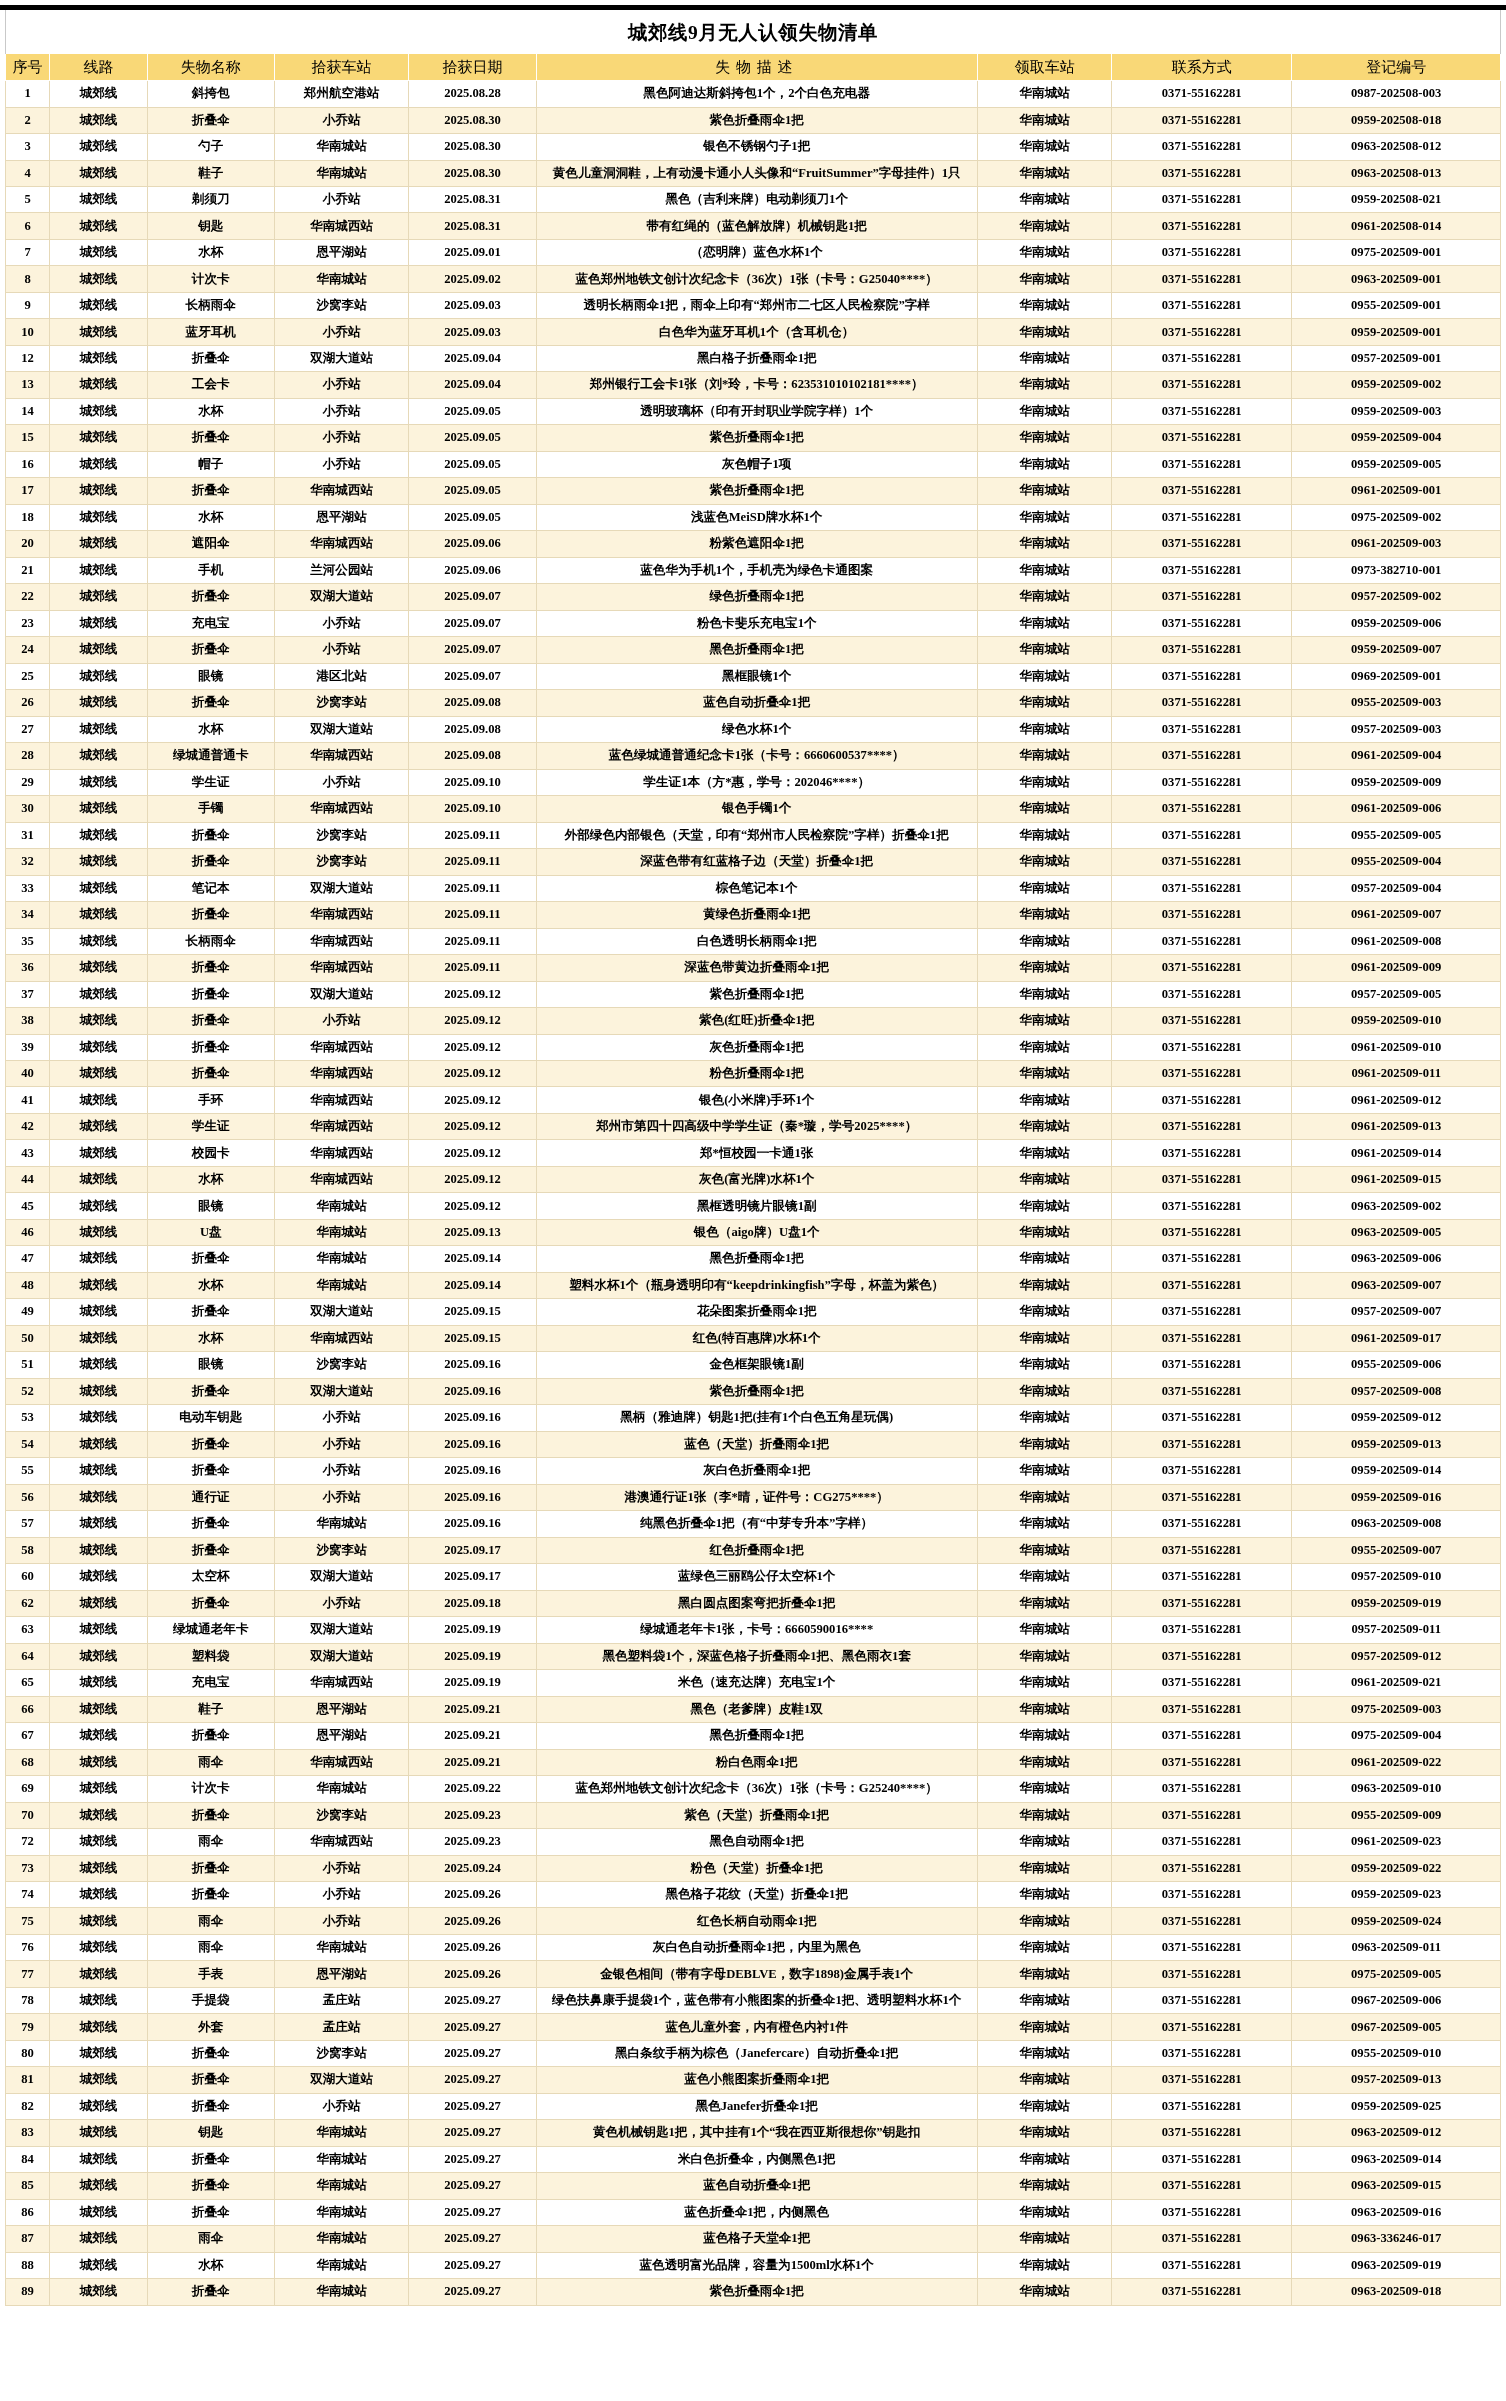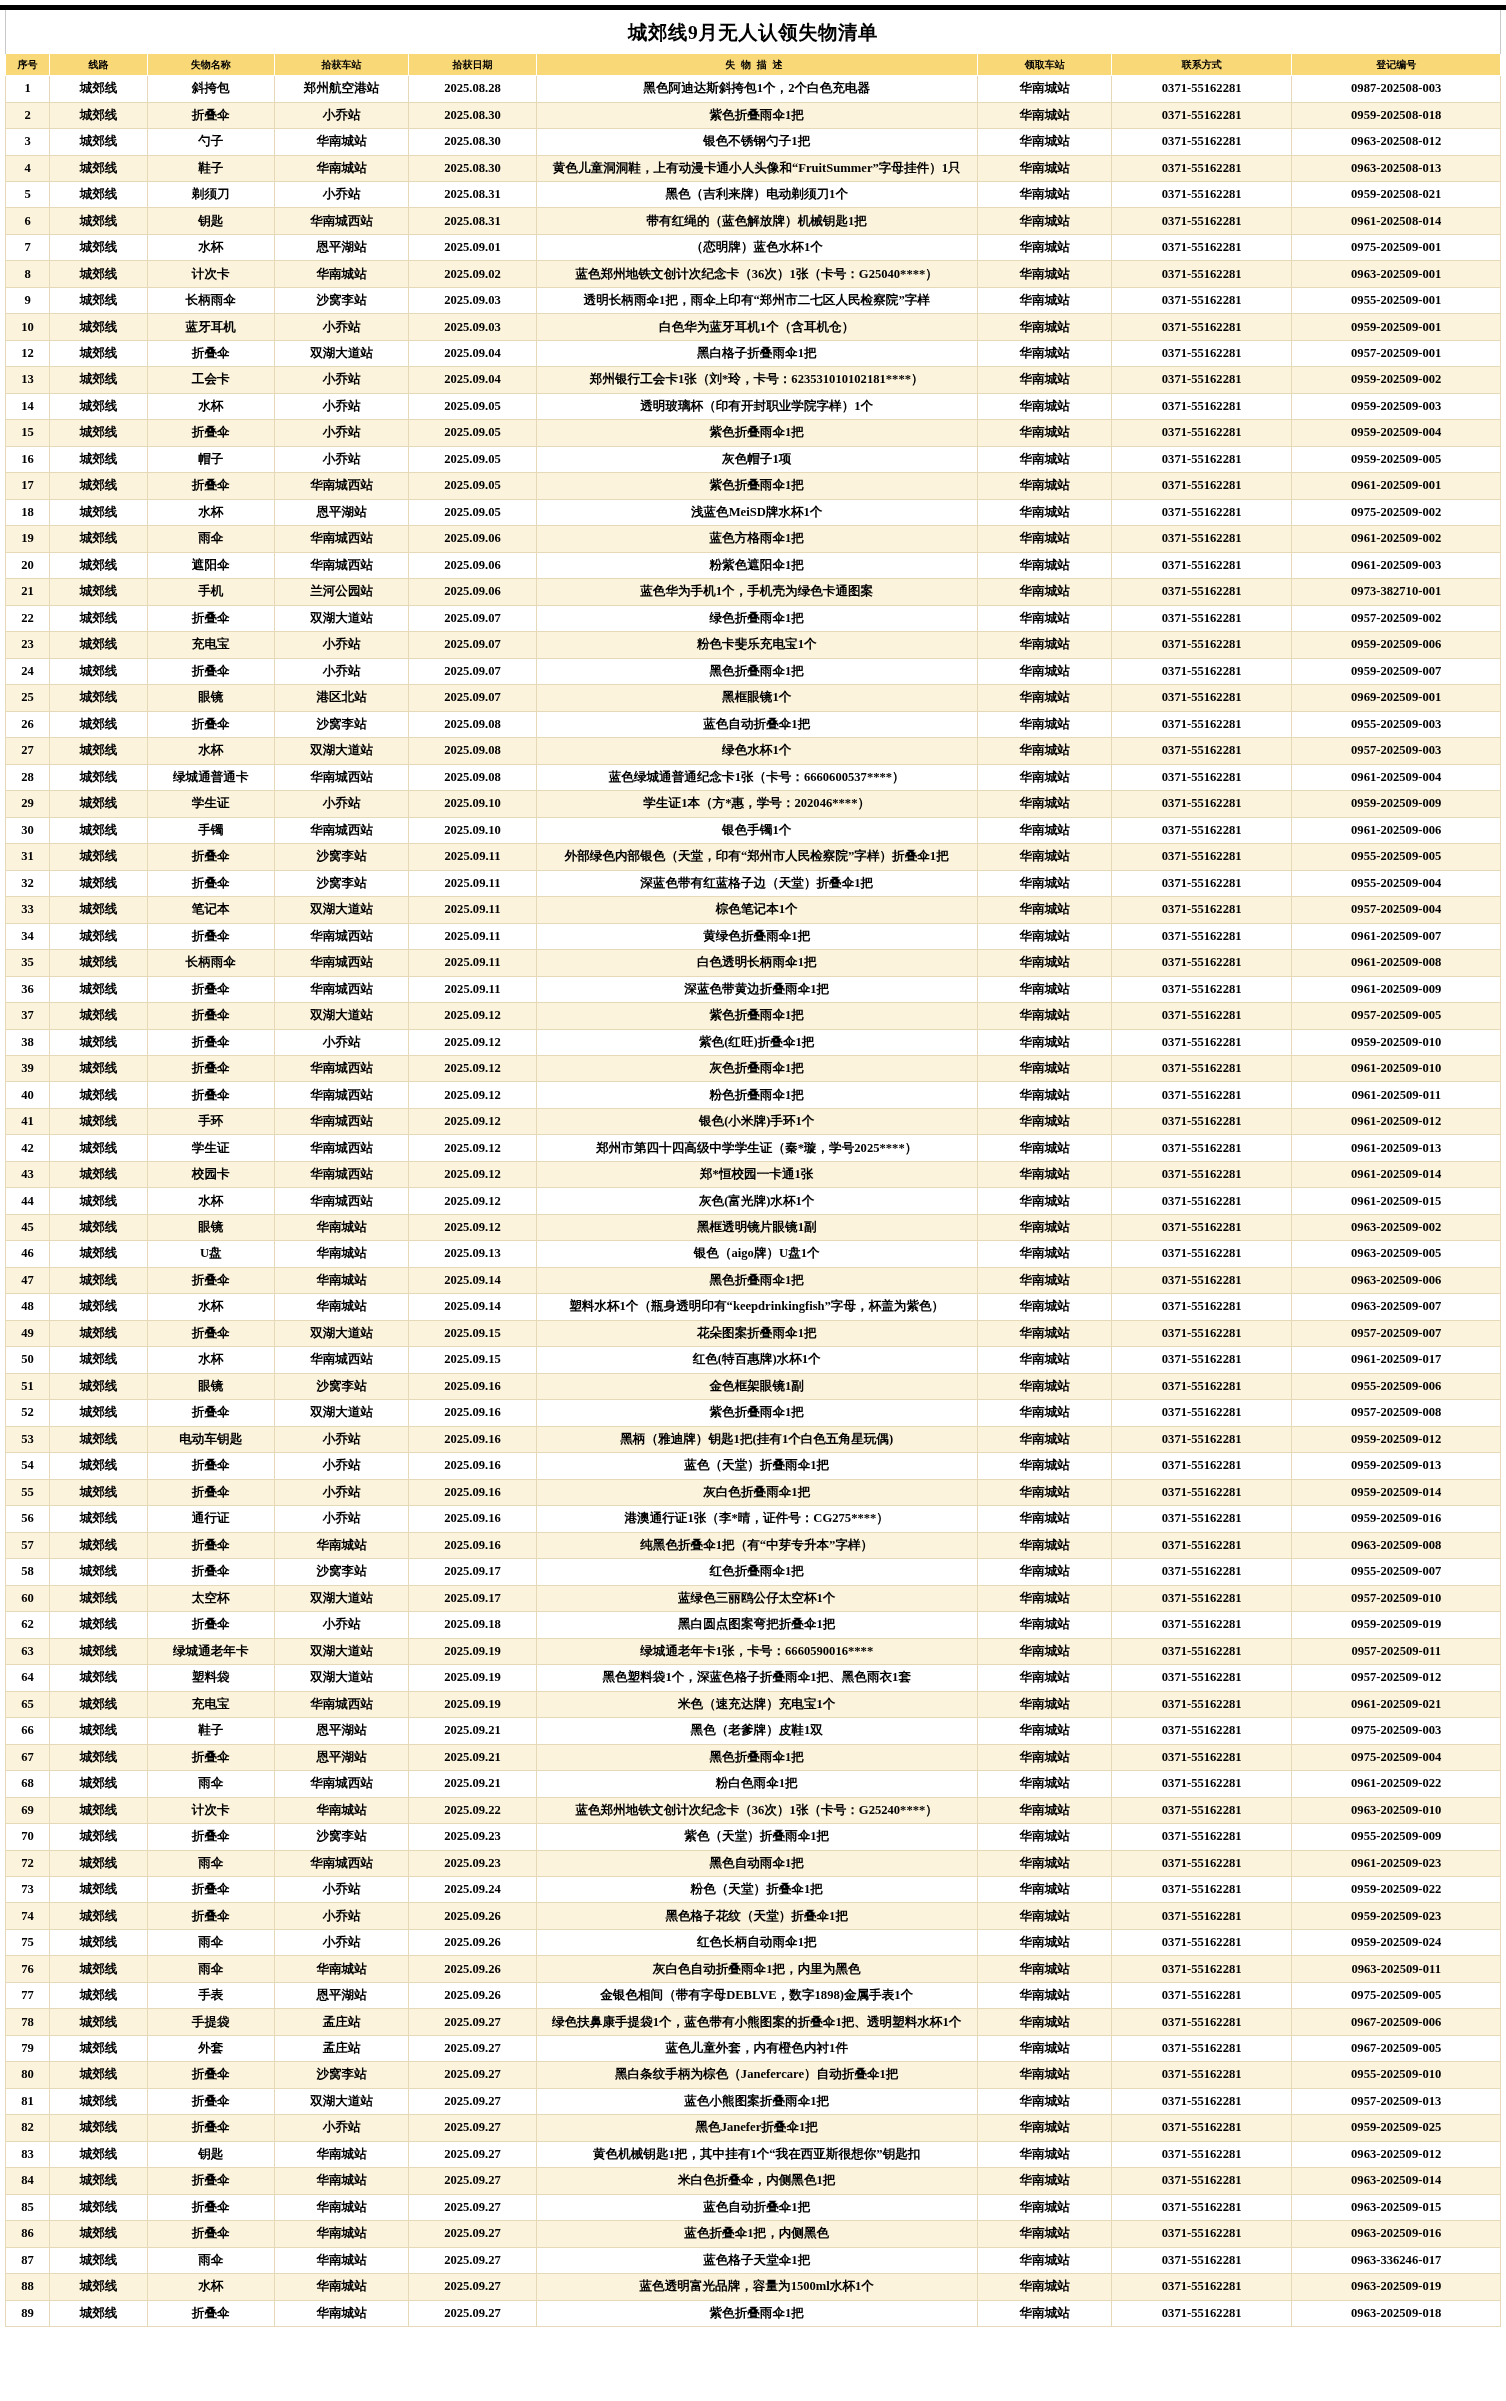--- a/index.html
+++ b/index.html
@@ -37,22 +37,22 @@
     font-weight:700;
     letter-spacing:0.6px;
   }
   table{
     width:100%;
     border-collapse:collapse;
     table-layout:fixed;
   }
   thead th{
     background:var(--header-bg);
-    font-size:10px;
-    font-weight:700;
+    font-size:15px;
+    font-weight:400;
     padding:3.4px 1.1px;
     border:1.1px solid #ffffff;
     border-top:none;
     white-space:nowrap;
   }
   thead th.desc-head{letter-spacing:5.7px;}
   tbody td{
     font-size:12.6px;
     line-height:1.85;
     text-align:center;
@@ -289,31 +289,20 @@
           <td>城郊线</td>
           <td>水杯</td>
           <td>恩平湖站</td>
           <td>2025.09.05</td>
           <td>浅蓝色MeiSD牌水杯1个</td>
           <td>华南城站</td>
           <td>0371-55162281</td>
           <td>0975-202509-002</td>
         </tr>
         <tr>
-          <td>19</td>
-          <td>城郊线</td>
-          <td>雨伞</td>
-          <td>华南城西站</td>
-          <td>2025.09.06</td>
-          <td>蓝色方格雨伞1把</td>
-          <td>华南城站</td>
-          <td>0371-55162281</td>
-          <td>0961-202509-002</td>
-        </tr>
-        <tr>
           <td>20</td>
           <td>城郊线</td>
           <td>遮阳伞</td>
           <td>华南城西站</td>
           <td>2025.09.06</td>
           <td>粉紫色遮阳伞1把</td>
           <td>华南城站</td>
           <td>0371-55162281</td>
           <td>0961-202509-003</td>
         </tr>

